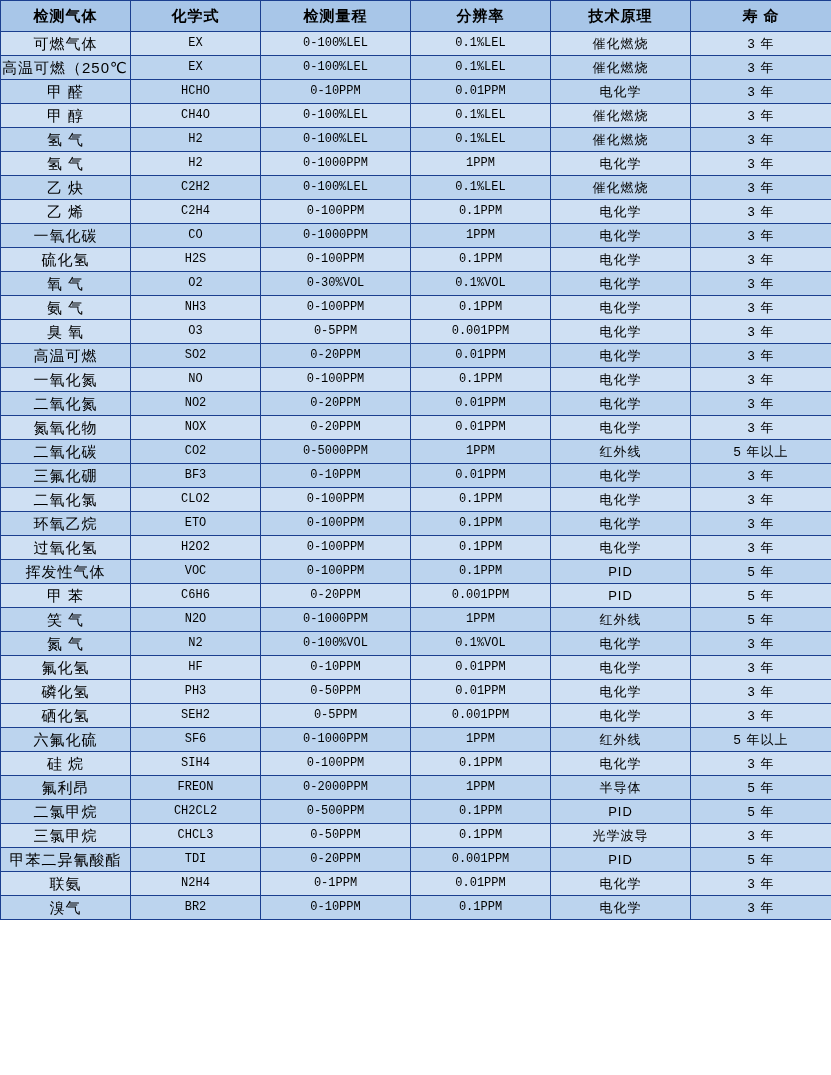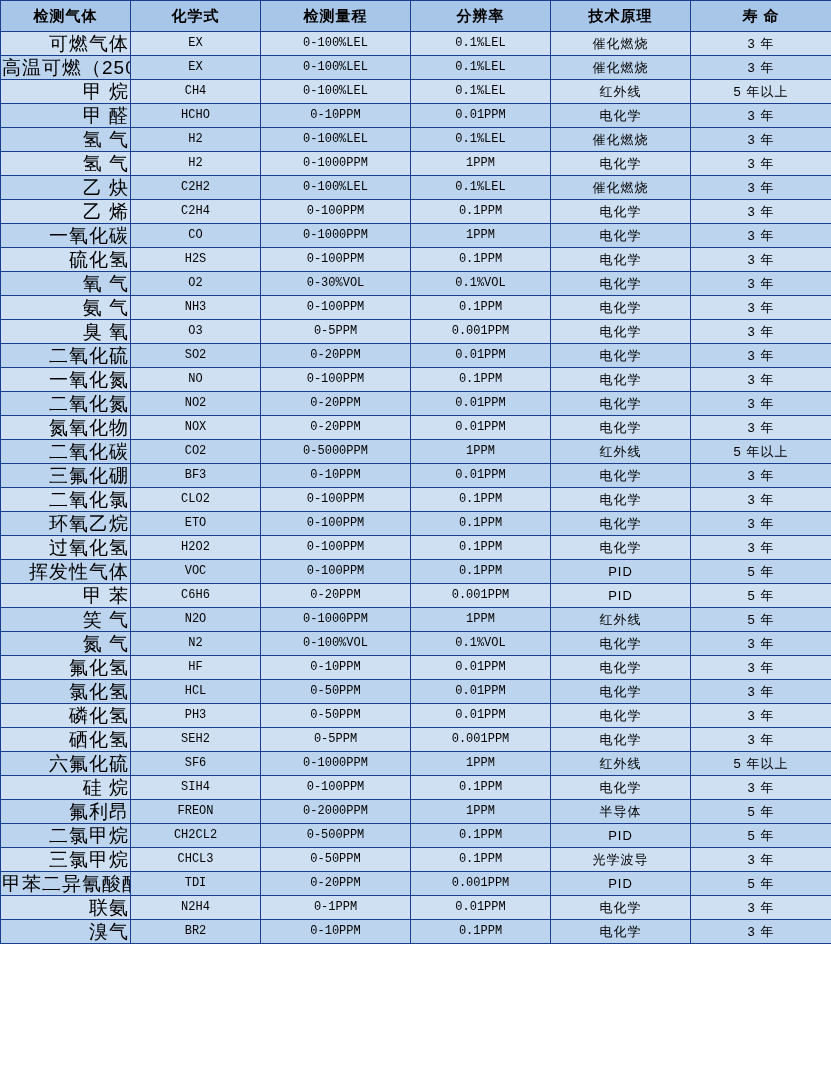--- a/index.html
+++ b/index.html
@@ -47,23 +47,22 @@
     font-size: 13px;
     font-weight: normal;
   }
   table.gas-table tbody tr.odd td {
     background: #cfe0f3;
   }
   table.gas-table tbody tr.even td {
     background: #bcd4ee;
   }
   table.gas-table tbody td.col-name {
-    font-size: 19px;
+    font-size: 15px;
     letter-spacing: 1px;
-    text-align: right;
   }
   table.gas-table tbody td.col-formula,
   table.gas-table tbody td.col-range,
   table.gas-table tbody td.col-res {
     font-family: "Liberation Mono", "DejaVu Sans Mono", monospace;
     font-size: 12px;
     letter-spacing: 0px;
   }
   table.gas-table tbody td.col-life,
   table.gas-table tbody td.col-principle {
@@ -103,34 +102,34 @@
         <td class="col-life">3 年</td>
       </tr>
       <tr class="even">
         <td class="col-name">高温可燃（250℃）</td>
         <td class="col-formula">EX</td>
         <td class="col-range">0-100%LEL</td>
         <td class="col-res">0.1%LEL</td>
         <td class="col-principle">催化燃烧</td>
         <td class="col-life">3 年</td>
       </tr>
-      <tr class="odd">
-        <td class="col-name">甲 烷</td>
-        <td class="col-formula">CH4</td>
-        <td class="col-range">0-100%LEL</td>
-        <td class="col-res">0.1%LEL</td>
-        <td class="col-principle">红外线</td>
-        <td class="col-life">5 年以上</td>
-      </tr>
       <tr class="even">
         <td class="col-name">甲 醛</td>
         <td class="col-formula">HCHO</td>
         <td class="col-range">0-10PPM</td>
         <td class="col-res">0.01PPM</td>
         <td class="col-principle">电化学</td>
+        <td class="col-life">3 年</td>
+      </tr>
+      <tr class="odd">
+        <td class="col-name">甲 醇</td>
+        <td class="col-formula">CH4O</td>
+        <td class="col-range">0-100%LEL</td>
+        <td class="col-res">0.1%LEL</td>
+        <td class="col-principle">催化燃烧</td>
         <td class="col-life">3 年</td>
       </tr>
       <tr class="even">
         <td class="col-name">氢 气</td>
         <td class="col-formula">H2</td>
         <td class="col-range">0-100%LEL</td>
         <td class="col-res">0.1%LEL</td>
         <td class="col-principle">催化燃烧</td>
         <td class="col-life">3 年</td>
       </tr>
@@ -192,21 +191,21 @@
       </tr>
       <tr class="odd">
         <td class="col-name">臭 氧</td>
         <td class="col-formula">O3</td>
         <td class="col-range">0-5PPM</td>
         <td class="col-res">0.001PPM</td>
         <td class="col-principle">电化学</td>
         <td class="col-life">3 年</td>
       </tr>
       <tr class="even">
-        <td class="col-name">二氧化硫</td>
+        <td class="col-name">高温可燃</td>
         <td class="col-formula">SO2</td>
         <td class="col-range">0-20PPM</td>
         <td class="col-res">0.01PPM</td>
         <td class="col-principle">电化学</td>
         <td class="col-life">3 年</td>
       </tr>
       <tr class="odd">
         <td class="col-name">一氧化氮</td>
         <td class="col-formula">NO</td>
         <td class="col-range">0-100PPM</td>
@@ -303,28 +302,20 @@
         <td class="col-life">3 年</td>
       </tr>
       <tr class="odd">
         <td class="col-name">氟化氢</td>
         <td class="col-formula">HF</td>
         <td class="col-range">0-10PPM</td>
         <td class="col-res">0.01PPM</td>
         <td class="col-principle">电化学</td>
         <td class="col-life">3 年</td>
       </tr>
-      <tr class="even">
-        <td class="col-name">氯化氢</td>
-        <td class="col-formula">HCL</td>
-        <td class="col-range">0-50PPM</td>
-        <td class="col-res">0.01PPM</td>
-        <td class="col-principle">电化学</td>
-        <td class="col-life">3 年</td>
-      </tr>
       <tr class="odd">
         <td class="col-name">磷化氢</td>
         <td class="col-formula">PH3</td>
         <td class="col-range">0-50PPM</td>
         <td class="col-res">0.01PPM</td>
         <td class="col-principle">电化学</td>
         <td class="col-life">3 年</td>
       </tr>
       <tr class="odd">
         <td class="col-name">硒化氢</td>

